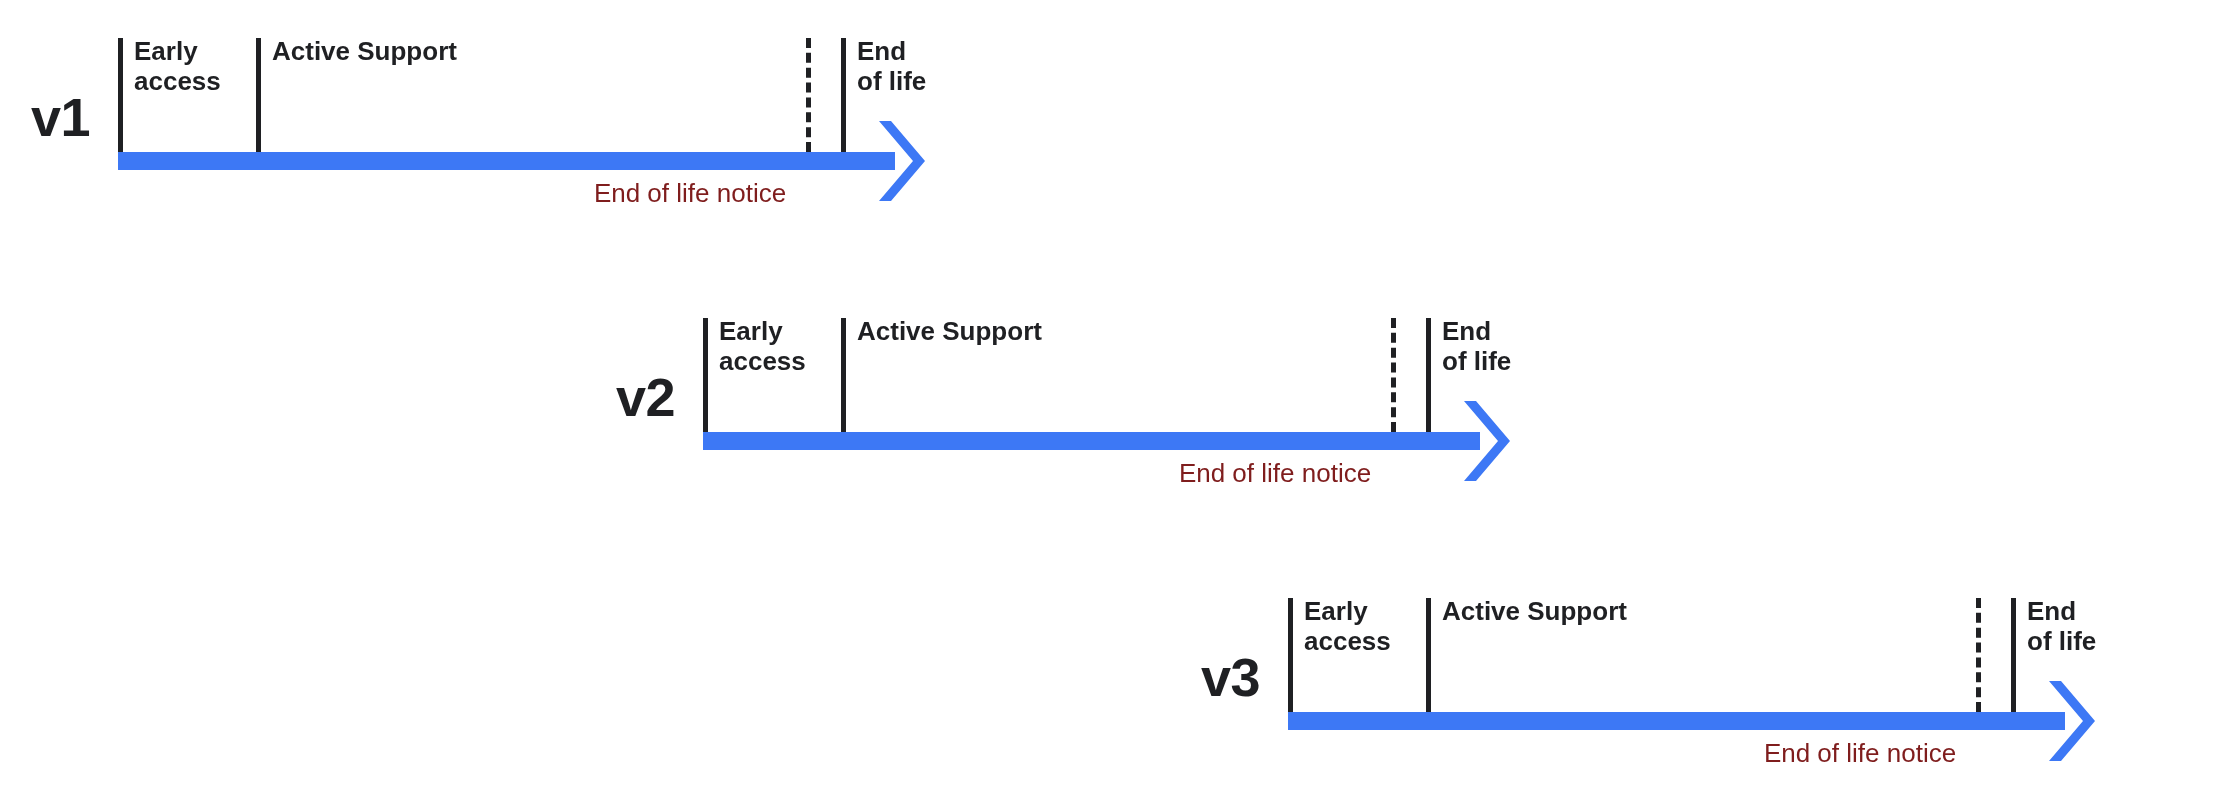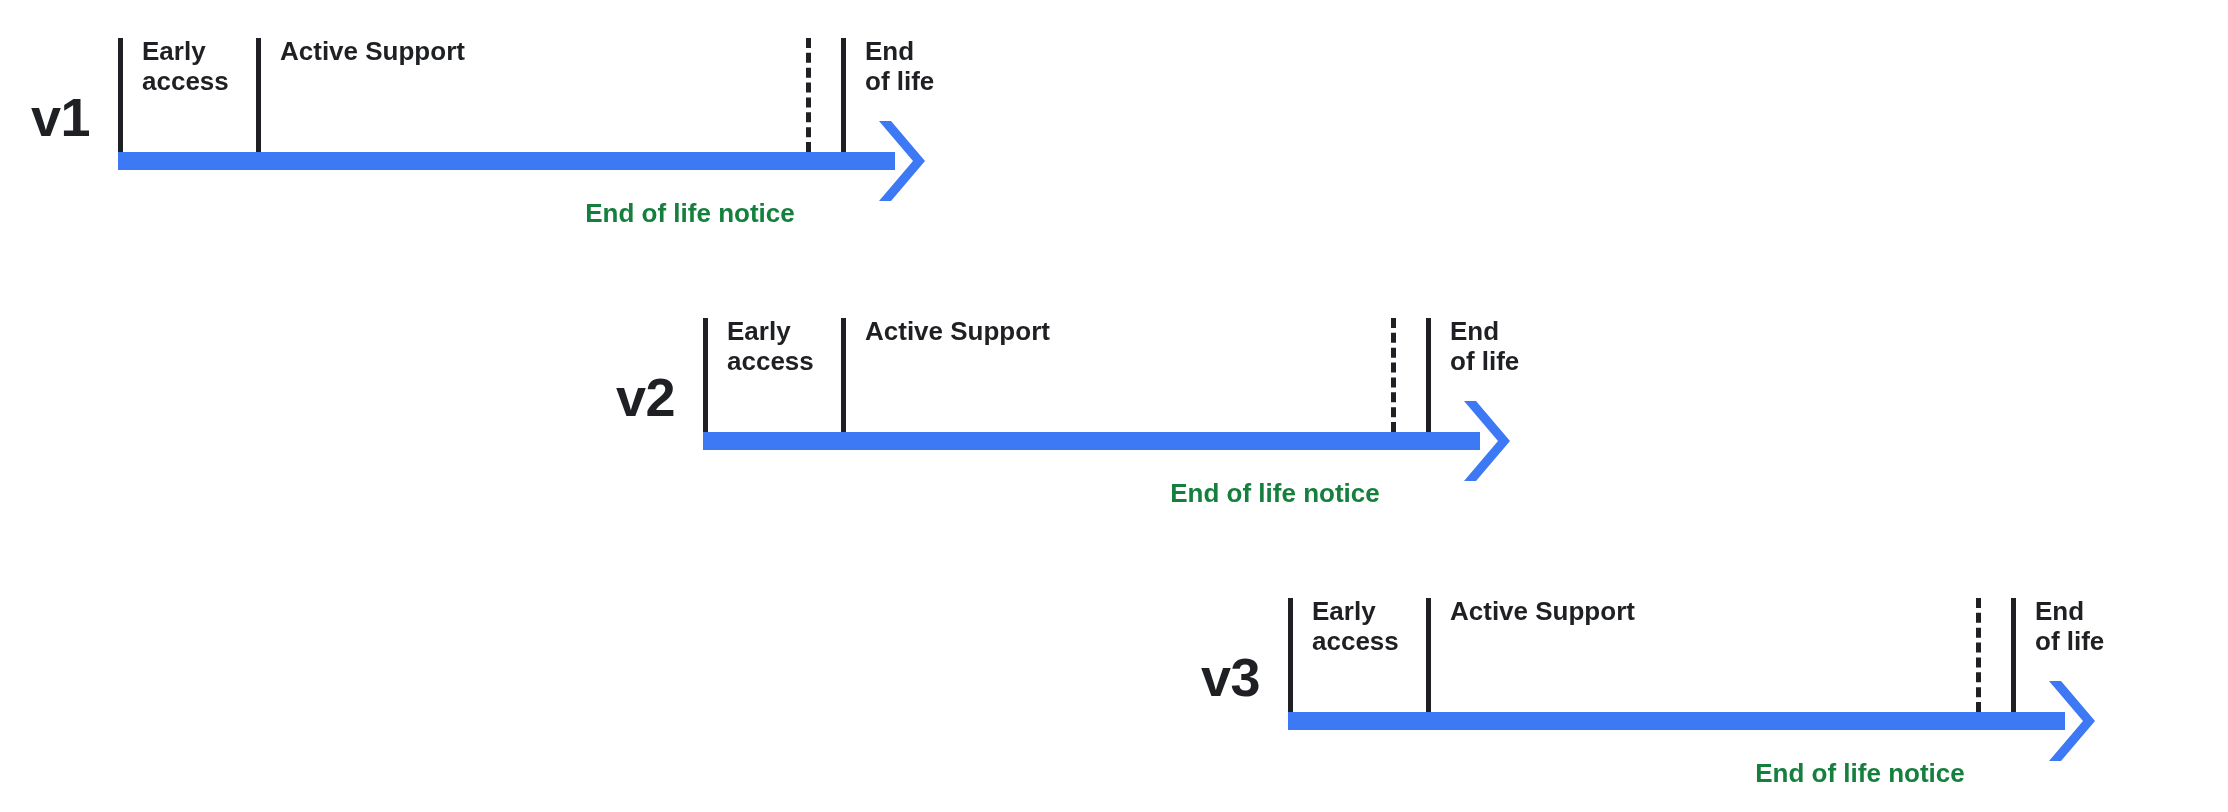--- a/index.html
+++ b/index.html
@@ -79,34 +79,33 @@
 
   
   .phase-label {
     position: absolute;
     top: -2px;
     font-size: 26px;
     font-weight: 700;
     line-height: 1.17;
     color: #1f2023;
     white-space: pre-line;
-    padding-left: 24px;
+    padding-left: 16px;
   }
 
   
   .notice-label {
     position: absolute;
     top: 140px;
     font-size: 26px;
-    font-weight: 700;
+    font-weight: 400;
     line-height: 1.2;
-    color: #15803d;
+    color: #7f1d1d;
     white-space: nowrap;
     transform: translateX(-50%);
-    margin-top: 20px;
   }
 </style>
 </head>
 <body>
 
 <div id="diagram">
 
 <div class="timeline-row" style="left: 118px; top: 38px; width: 817px; height: 200px;">
       <div class="version-label">v1</div>
       <div class="track-bar" style="width: 755px; background: rgb(61, 120, 245);"></div>

